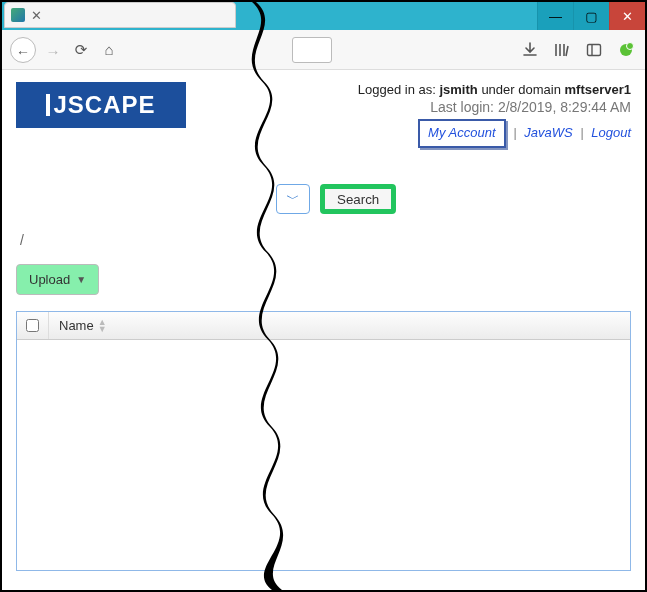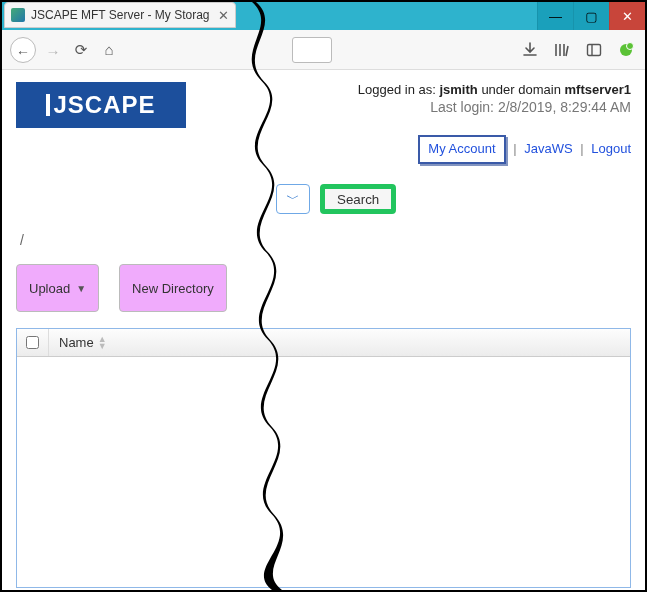--- a/index.html
+++ b/index.html
@@ -27,31 +27,31 @@
   .addressfield { position:absolute; left:290px; width:40px; height:26px; border:1px solid #bbb; background:#fff; border-radius:3px;}
   .pocket-dot { width:12px;height:12px;border-radius:50%;background:#5bc236;position:relative;}
   .pocket-dot::after{content:"";position:absolute;top:-2px;right:-2px;width:6px;height:6px;border-radius:50%;background:#5bc236;border:1px solid #fff;}
 
   
   .page { position:relative; padding:12px 14px; }
   .logo { width:170px; height:46px; background:#1c4f9c; color:#fff; display:flex; align-items:center; justify-content:center; letter-spacing:1px; font-family: "Arial Black", Arial, sans-serif; font-size:24px; font-weight:900;}
   .logo .bar{display:inline-block;width:4px;height:22px;background:#fff;margin-right:3px;vertical-align:middle;}
   .loginfo { position:absolute; top:12px; right:14px; text-align:right; font-size:13px; color:#222;}
   .loginfo .lastlogin { color:#777; font-size:14px; margin-top:2px;}
-  .loginfo .links { margin-top:20px; color:#999;}
+  .loginfo .links { margin-top:4px; color:#999;font-style:italic;}
   .loginfo .links a { color:#2251dd; text-decoration:none; }
   .myaccount-box { border:2px solid #3a5aa8; padding:4px 8px 6px 8px; display:inline-block; box-shadow:2px 2px 0 #8294c0;}
   .sep { color:#888; padding:0 4px;}
 
   .searchrow { margin-top:56px; display:flex; align-items:center; gap:10px; padding-left:260px;}
   .dropdownbtn { width:34px; height:30px; border:1px solid #6fa8e6; border-radius:4px; background:#fff; display:flex; align-items:center; justify-content:center; color:#2a73cc;}
   .searchbtn { height:30px; padding:0 12px; border:5px solid #22c55e; border-radius:4px; background:#f6f6f6; color:#333; cursor:pointer;}
   .breadcrumb { margin-top:18px; color:#666; font-size:14px; padding-left:4px;}
   .actionsrow { margin-top:16px; display:flex; gap:20px; }
-  .btn { height:48px; padding:0 12px; border:1px solid #bbb; border-radius:4px; background:#f0abfc; display:flex; align-items:center; gap:6px; color:#333; cursor:pointer; font-size:13px;}
+  .btn { height:31px; padding:0 12px; border:1px solid #bbb; border-radius:4px; background:#86efac; display:flex; align-items:center; gap:6px; color:#333; cursor:pointer; font-size:13px;}
   .caret{font-size:10px;color:#555;}
 
   .tablewrap { margin-top:16px; border:1px solid #8fb8e8; }
   .tablehead { height:28px; background:linear-gradient(#fdfdfd,#ececec); border-bottom:1px solid #ccc; display:flex; align-items:center;}
   .th-check { width:32px; display:flex; align-items:center; justify-content:center; border-right:1px solid #ddd; height:100%;}
   .th-name { padding-left:10px; color:#333; display:flex; align-items:center; gap:4px;}
   .sortarrows{color:#bbb;font-size:9px;line-height:7px;display:flex;flex-direction:column;}
   .tablebody { height:230px; background:#fff;}
 
   
@@ -60,21 +60,20 @@
   input[type=checkbox]{width:13px;height:13px;}
 </style>
 </head>
 <body>
 
 <div class="frame">
 
   <div class="titlebar">
     <div class="tab">
       <span class="favicon"></span>
-      <span class="tabtitle">JSCAPE MFT Server - My Storag</span>
       <span class="tabclose">✕</span>
     </div>
     <div class="winbtns">
       <div class="winbtn min">—</div>
       <div class="winbtn max">▢</div>
       <div class="winbtn close">✕</div>
     </div>
   </div>
 
   <div class="toolbar">
@@ -139,21 +138,20 @@
       <button class="searchbtn">Search</button>
     </div>
 
     <div class="breadcrumb">/</div>
 
     <div class="actionsrow">
       <button class="btn">
         <span>Upload</span>
         <span class="caret">▼</span>
       </button>
-      <button class="btn">New Directory</button>
     </div>
 
     <div class="tablewrap">
       <div class="tablehead">
         <div class="th-check">
           <input type="checkbox" style="">
         </div>
         <div class="th-name">
           <span>Name</span>
           <span class="sortarrows">

